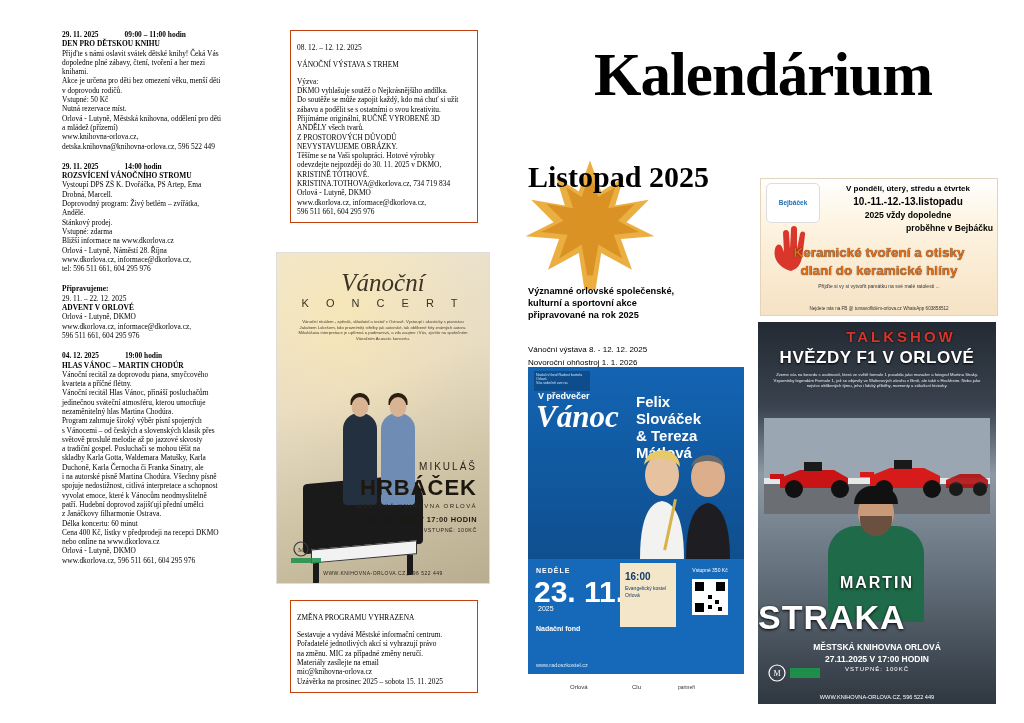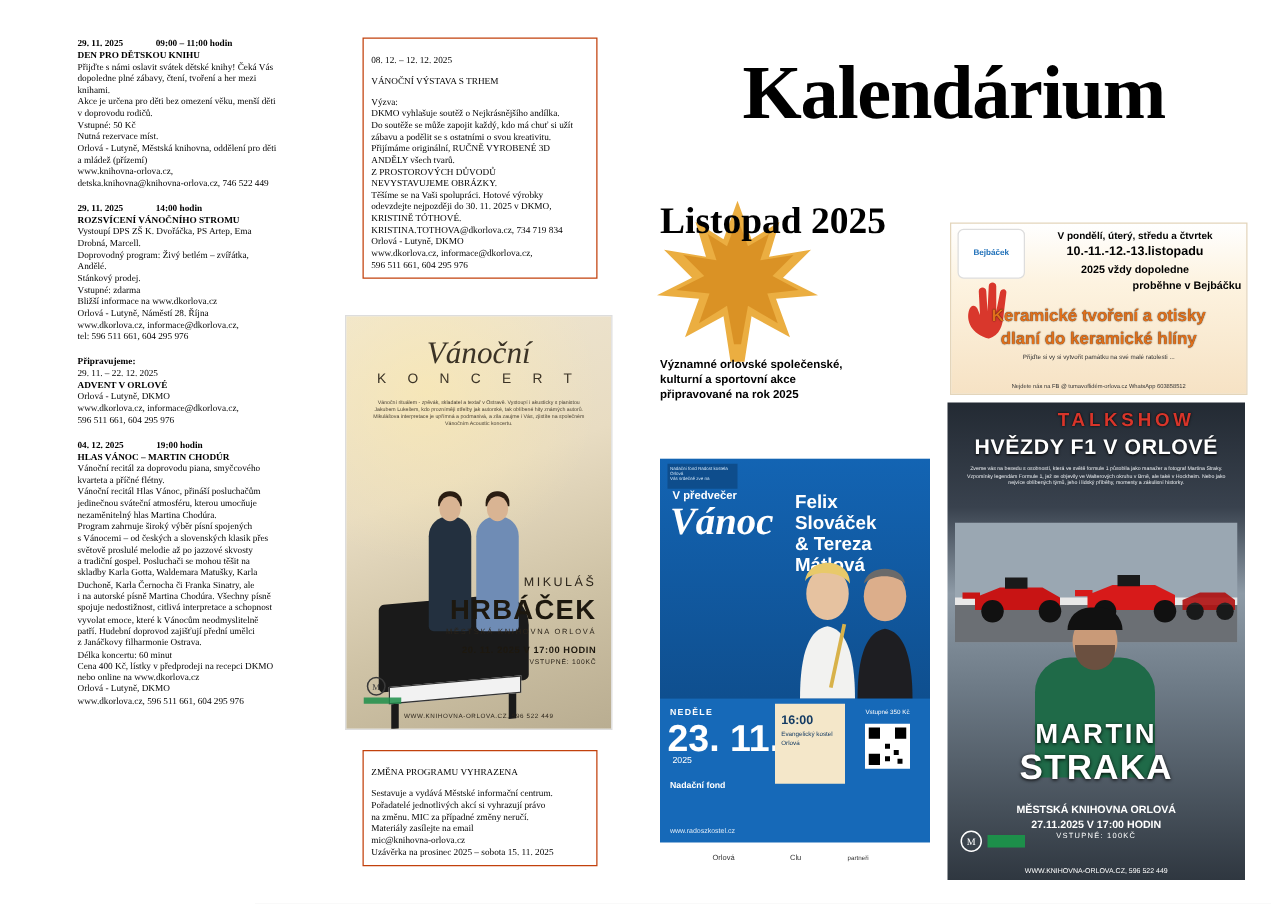--- a/index.html
+++ b/index.html
@@ -279,26 +279,26 @@
     font-family:"Liberation Sans",sans-serif;font-weight:bold;font-size:17px;
     letter-spacing:.5px;color:#ffffff;text-shadow:0 1px 2px #000;
   }
   #poster-straka .st-body{
     position:absolute;left:14px;top:50px;width:210px;
     font-family:"Liberation Sans",sans-serif;font-size:4.2px;line-height:5.6px;
     color:#eceff2;text-align:center;
   }
   #poster-straka .st-name1{
     position:absolute;left:0;right:0;top:252px;text-align:center;
-    font-family:"Liberation Sans",sans-serif;font-weight:bold;font-size:22px;
+    font-family:"Liberation Sans",sans-serif;font-weight:bold;font-size:16px;
     color:#ffffff;letter-spacing:2px;text-shadow:0 1px 3px #000;
   }
   #poster-straka .st-name2{
-    position:absolute;left:0;right:0;top:276px;text-align:center;
-    font-family:"Liberation Sans",sans-serif;font-weight:bold;font-size:28px;
+    position:absolute;left:0;right:0;top:276px;text-align:left;
+    font-family:"Liberation Sans",sans-serif;font-weight:bold;font-size:34px;
     color:#ffffff;letter-spacing:1px;text-shadow:0 1px 3px #000;
   }
   #poster-straka .st-place{
     position:absolute;left:0;right:0;top:320px;text-align:center;
     font-family:"Liberation Sans",sans-serif;font-weight:bold;font-size:8.5px;color:#fff;
   }
   #poster-straka .st-when{
     position:absolute;left:0;right:0;top:332px;text-align:center;
     font-family:"Liberation Sans",sans-serif;font-weight:bold;font-size:8.5px;color:#fff;
   }
@@ -337,21 +337,21 @@
         <div>Přijďte s námi oslavit svátek dětské knihy! Čeká Vás</div>
         <div>dopoledne plné zábavy, čtení, tvoření a her mezi</div>
         <div>knihami.</div>
         <div>Akce je určena pro děti bez omezení věku, menší děti</div>
         <div>v doprovodu rodičů.</div>
         <div>Vstupné: 50 Kč</div>
         <div>Nutná rezervace míst.</div>
         <div>Orlová - Lutyně, Městská knihovna, oddělení pro děti</div>
         <div>a mládež (přízemí)</div>
         <div>www.knihovna-orlova.cz,</div>
-        <div>detska.knihovna@knihovna-orlova.cz, 746 522 449</div>
+        <div>detska.knihovna@knihovna-orlova.cz, 596 522 449</div>
       </div>
     </div>
 
     <div class="block">
       <p class="when">
         <span>29. 11. 2025</span><span class="time">14:00 hodin</span>
       </p>
       <p class="title">ROZSVÍCENÍ VÁNOČNÍHO STROMU</p>
       <div class="lines">
         <div>Vystoupí DPS ZŠ K. Dvořáčka, PS Artep, Ema</div>
@@ -453,20 +453,24 @@
 
   <svg id="leaf" viewBox="0 0 100 100">
     <path d="M50 4 L58 26 L74 16 L68 36 L92 32 L76 48 L96 58 L72 60 L80 82 L58 70 L54 96 L46 96 L42 70 L20 82 L28 60 L4 58 L24 48 L8 32 L32 36 L26 16 L42 26 Z" fill="#e8a020" opacity="0.85"></path>
     <path d="M50 14 L56 30 L68 23 L63 38 L82 35 L70 47 L85 55 L67 57 L73 74 L56 64 L52 86 L48 86 L44 64 L28 74 L34 57 L15 55 L31 47 L19 35 L38 38 L33 23 L44 30 Z" fill="#d4881c" opacity="0.75"></path>
   </svg>
 
   <div id="kal-sub">Listopad 2025</div>
   <div id="kal-desc" style="white-space:pre-line">Významné orlovské společenské,
 kulturní a sportovní akce
 připravované na rok 2025</div>
+  <div id="kal-notes">
+    <div>Vánoční výstava 8. - 12. 12. 2025</div>
+    <div>Novoroční ohňostroj 1. 1. 2026</div>
+  </div>
 
   <div id="poster-koncert" class="poster">
     <div class="vk-script">Vánoční</div>
     <div class="vk-koncert">K O N C E R T</div>
     <div class="vk-body">Vánoční rituálem - zpěvák, skladatel a textař v Ostravě. Vystoupí i akusticky s pianistou Jakubem Lukešem, kdo prozníměji střelby jak autorské, tak oblíbené hity známých autorů. Mikulášova interpretace je upřímná a podmanivá, a zila zaujme i Vás, zjistíte na společném Vánočním Acoustic koncertu.</div>
 
     <div class="pk-piano">
       <div class="pk-leg" style="left:10px;"></div>
       <div class="pk-leg" style="right:10px;"></div>
     </div>

